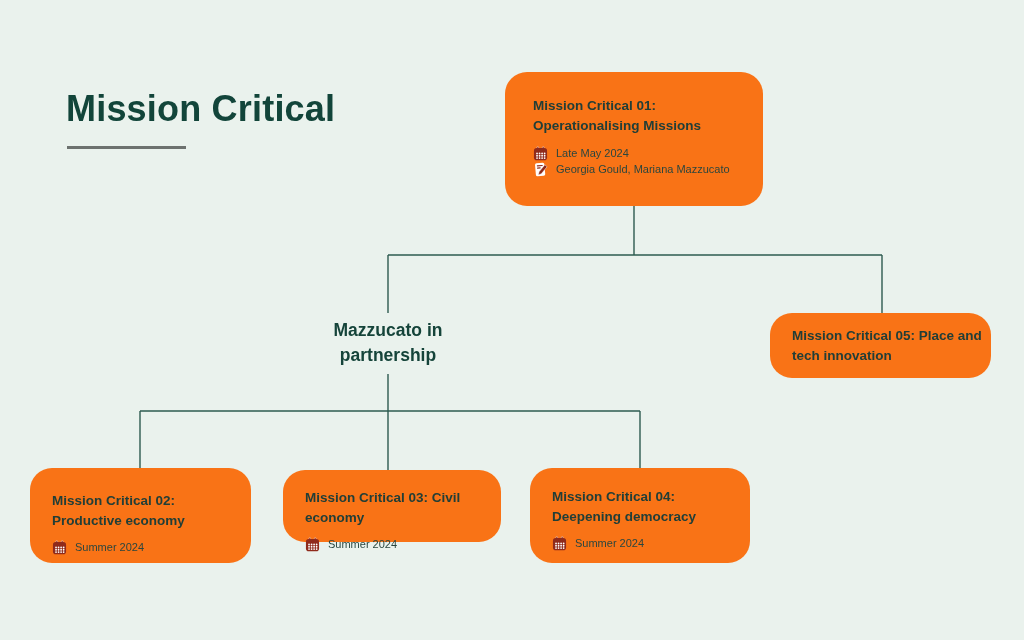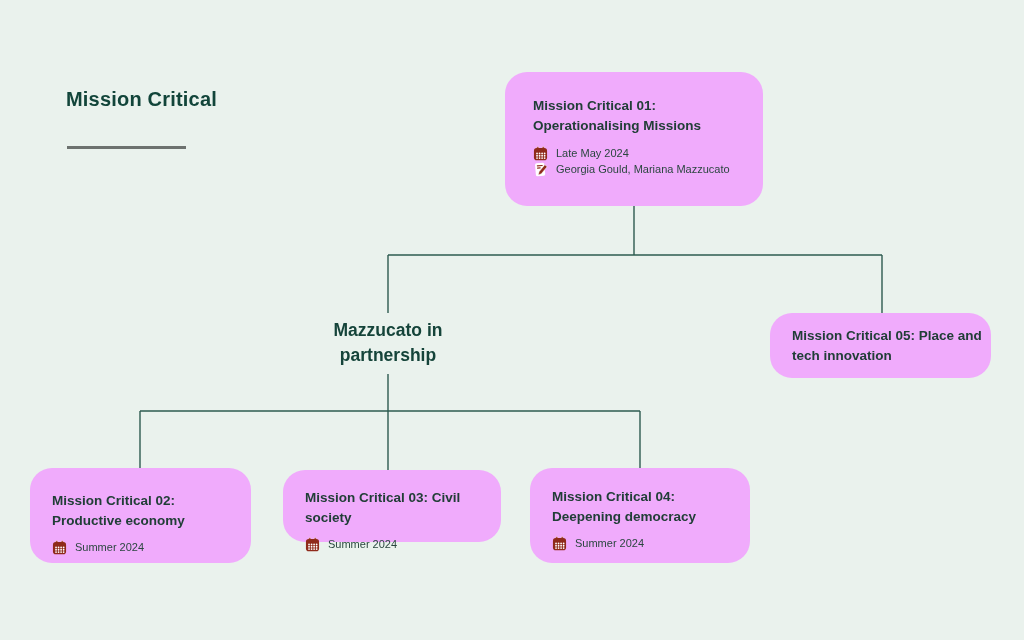--- a/index.html
+++ b/index.html
@@ -6,36 +6,36 @@
   html, body { width: 1024px; height: 640px; overflow: hidden; }
   body {
     background: #EAF2ED;
     font-family: "Liberation Sans", "DejaVu Sans", sans-serif;
     color: #1B4038;
   }
   .canvas { position: relative; width: 1024px; height: 640px; }
 
   .page-title {
     position: absolute; left: 66px; top: 88px;
-    font-size: 20px; font-weight: 700; color: #12453A;
+    font-size: 36px; font-weight: 700; color: #12453A;
     letter-spacing: 0.2px;
   }
   .title-underline {
     position: absolute; left: 67px; top: 146px;
     width: 119px; height: 3px; background: #6D726F;
   }
 
   svg.connectors {
     position: absolute; left: 0; top: 0; width: 1024px; height: 640px;
   }
   svg.connectors line { stroke: #2D5B4F; stroke-width: 1.4; }
 
   .node {
     position: absolute;
-    background: #f0abfc;
+    background: #f97316;
     border-radius: 22px;
     color: #213E37;
   }
   .node .node-title {
     font-size: 13.5px; font-weight: 700; line-height: 20px;
     color: #213E37;
   }
   .meta-row {
     display: flex; align-items: center; gap: 8px;
     font-size: 11px; color: #2A463F; line-height: 15px;
@@ -157,21 +157,21 @@
               <circle cx="9.7" cy="12.9" r="0.95"></circle>
               <circle cx="12.4" cy="12.9" r="0.95"></circle>
           </g>
         </svg>
       </span>
       <span>Summer 2024</span>
     </div>
   </div>
 
   <div class="node node-mc03">
-    <div class="node-title">Mission Critical 03: Civil society</div>
+    <div class="node-title">Mission Critical 03: Civil economy</div>
     <div class="meta-row meta-single">
       <span class="icon">
         <svg width="15" height="15" viewBox="0 0 16 16">
           <rect x="4.1" y="0.7" width="2" height="3.6" rx="1" fill="#8F2A1B" stroke="#F9D7CC" stroke-width="0.6"></rect>
           <rect x="9.9" y="0.7" width="2" height="3.6" rx="1" fill="#8F2A1B" stroke="#F9D7CC" stroke-width="0.6"></rect>
           <rect x="1" y="2.2" width="14" height="13" rx="3" fill="#8F2A1B"></rect>
           <g fill="#FFFFFF">
             <circle cx="4.3" cy="7.9" r="0.95"></circle>
               <circle cx="7" cy="7.9" r="0.95"></circle>
               <circle cx="9.7" cy="7.9" r="0.95"></circle>

